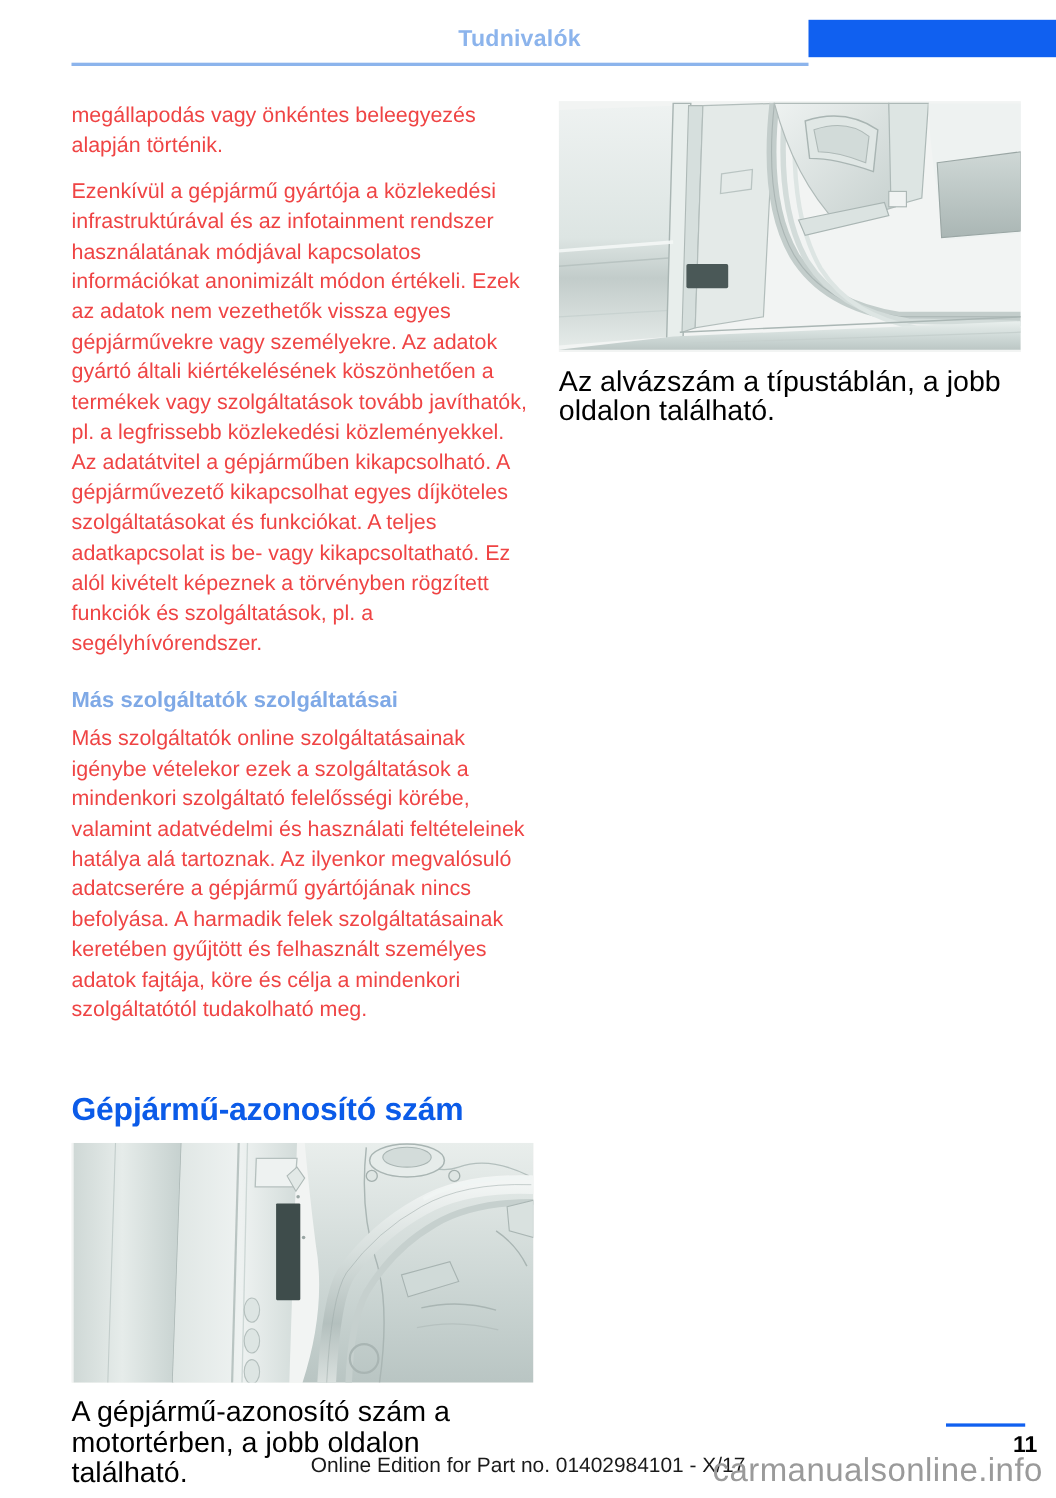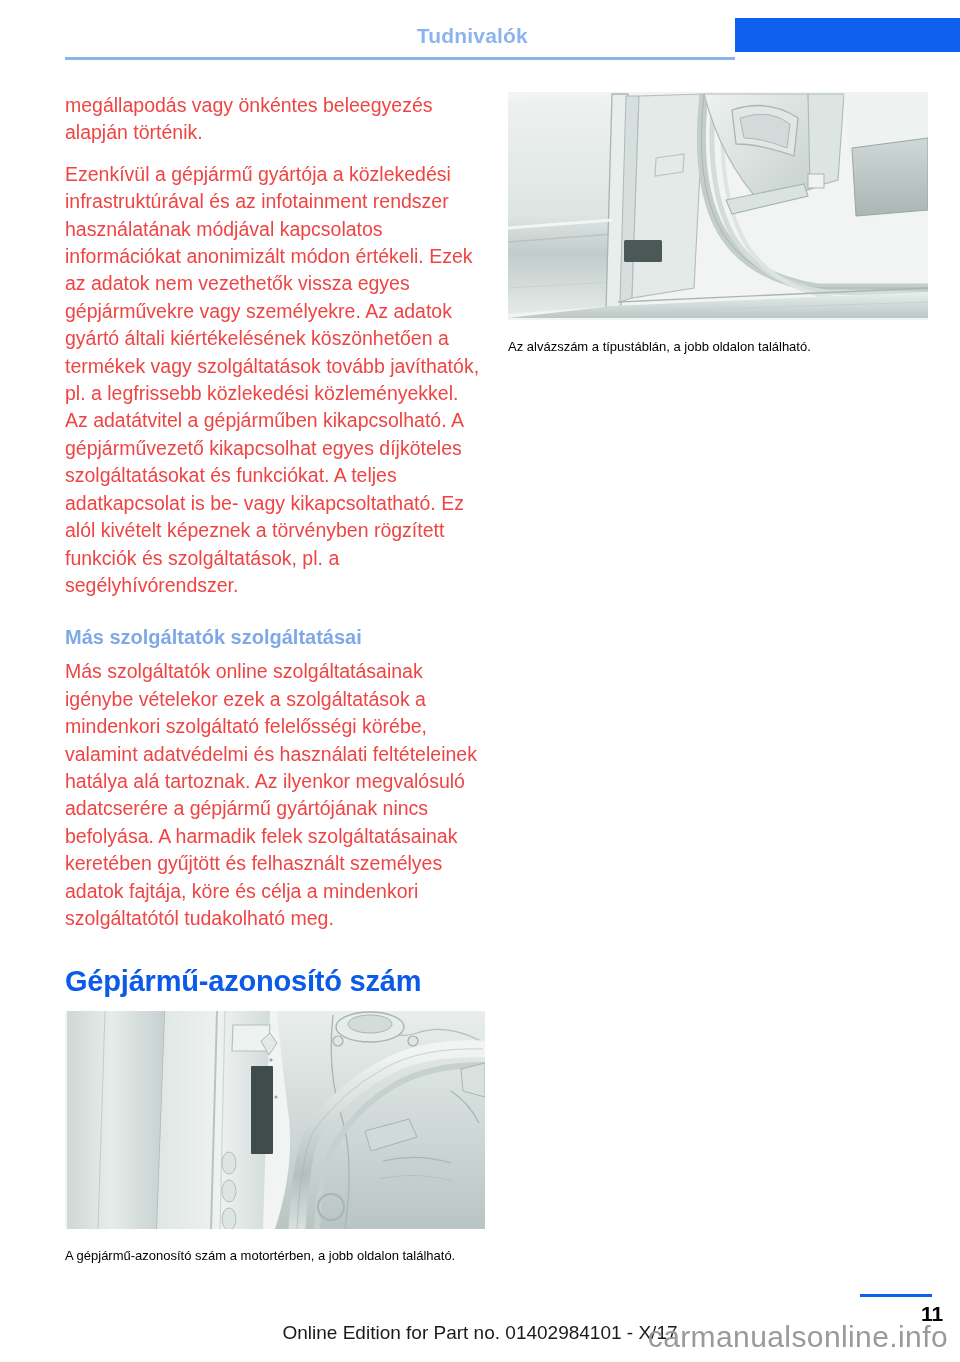--- a/index.html
+++ b/index.html
@@ -71,31 +71,31 @@
 
   h3.sub-heading {
     margin: 24px 0 7px 0;
     font-size: 20px;
     line-height: 28px;
     font-weight: bold;
     color: #7fa9e6;
   }
 
   h2.main-heading {
-    margin: 32px 0 13px 0;
+    margin: 60px 0 13px 0;
     font-size: 29px;
     line-height: 34px;
     font-weight: bold;
     color: #0b5be8;
     letter-spacing: -0.2px;
   }
 
   p.figure-caption {
     margin: 13px 0 0 0;
-    font-size: 13px;
+    font-size: 26px;
     line-height: 27.4px;
     color: #000;
   }
 
   
   .figure {
     position: relative;
     width: 420px;
     background: #f2f4f3;
     overflow: hidden;

